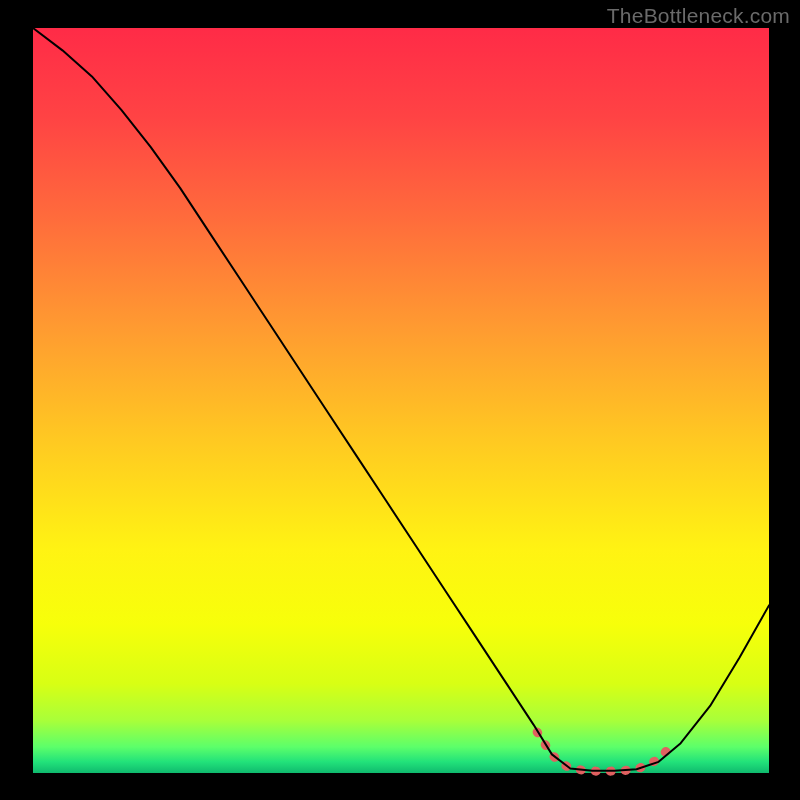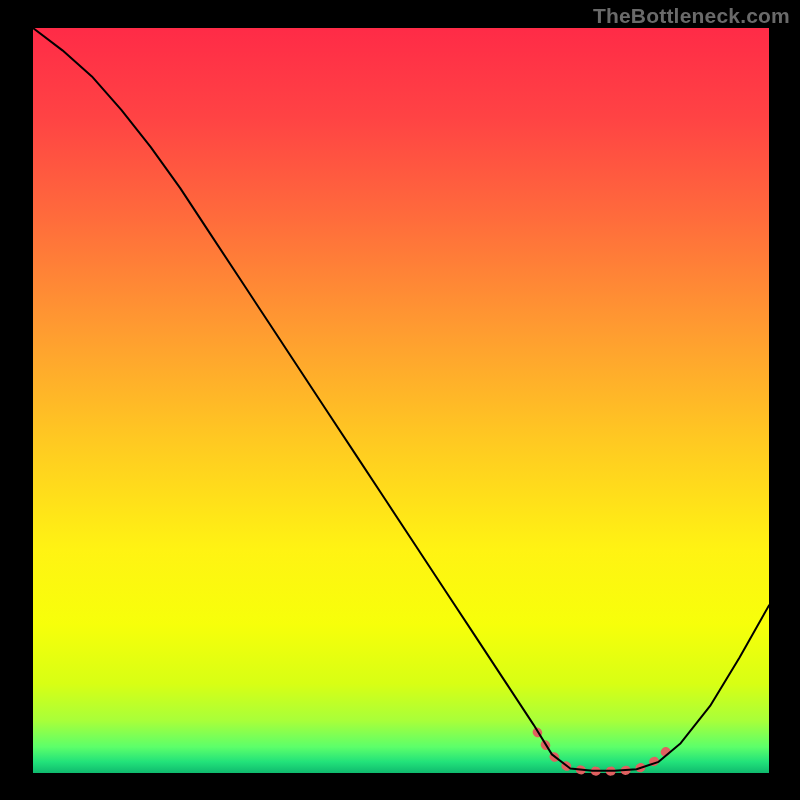--- a/index.html
+++ b/index.html
@@ -16,21 +16,21 @@
     width: 800px;
     height: 800px;
     background: #000;
   }
   .watermark {
     position: absolute;
     top: 4px;
     right: 10px;
     color: #6a6a6a;
     font-size: 21px;
-    font-weight: 700;
+    font-weight: 400;
     letter-spacing: 0.2px;
     z-index: 10;
     pointer-events: none;
   }
   svg {
     position: absolute;
     top: 0;
     left: 0;
   }
 </style>

